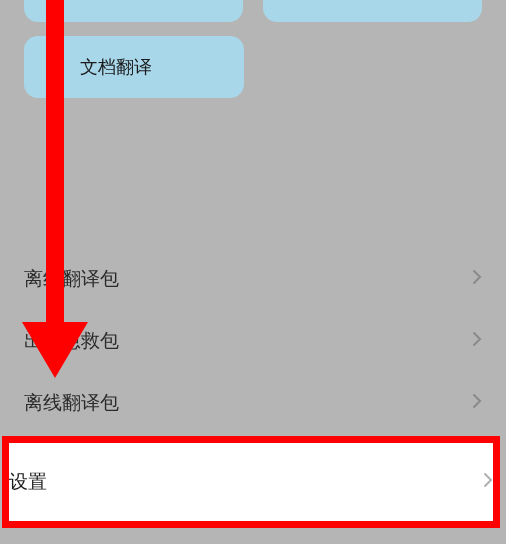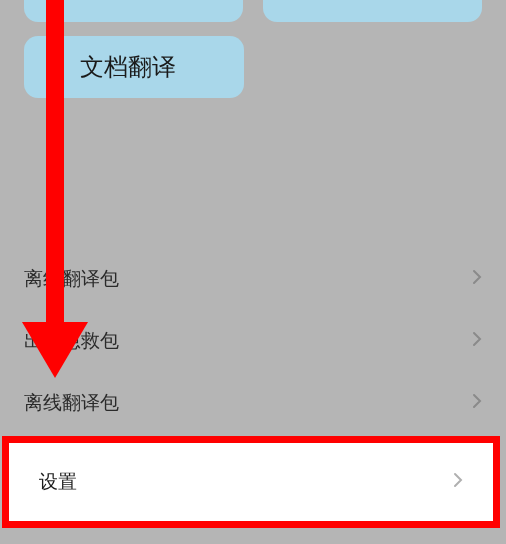--- a/index.html
+++ b/index.html
@@ -39,21 +39,21 @@
       padding: 0;
     }
     .card-icon {
       width: 26px;
       height: 26px;
       display: flex;
       align-items: center;
       justify-content: center;
     }
     .card-label {
-      font-size: 24px;
+      font-size: 18px;
       color: #1a1a1a;
       font-weight: 500;
     }
     .top-partial {
       display: flex;
       gap: 20px;
       padding: 0 24px;
       margin-bottom: 14px;
     }
     .second-row {
@@ -76,21 +76,21 @@
     }
     .chevron {
       color: #8a8a8a;
     }
     .highlight-wrap {
       border: 7px solid #ff0000;
       background: #ffffff;
       margin: 2px 6px 4px 2px;
     }
     .highlight-wrap .list-item {
-      padding: 26px 30px;
+      padding: 26px 0;
       color: #1a1a1a;
       filter: none;
       gap: 48px;
     }
     .arrow-overlay {
       position: absolute;
       top: 0;
       left: 0;
       pointer-events: none;
     }

